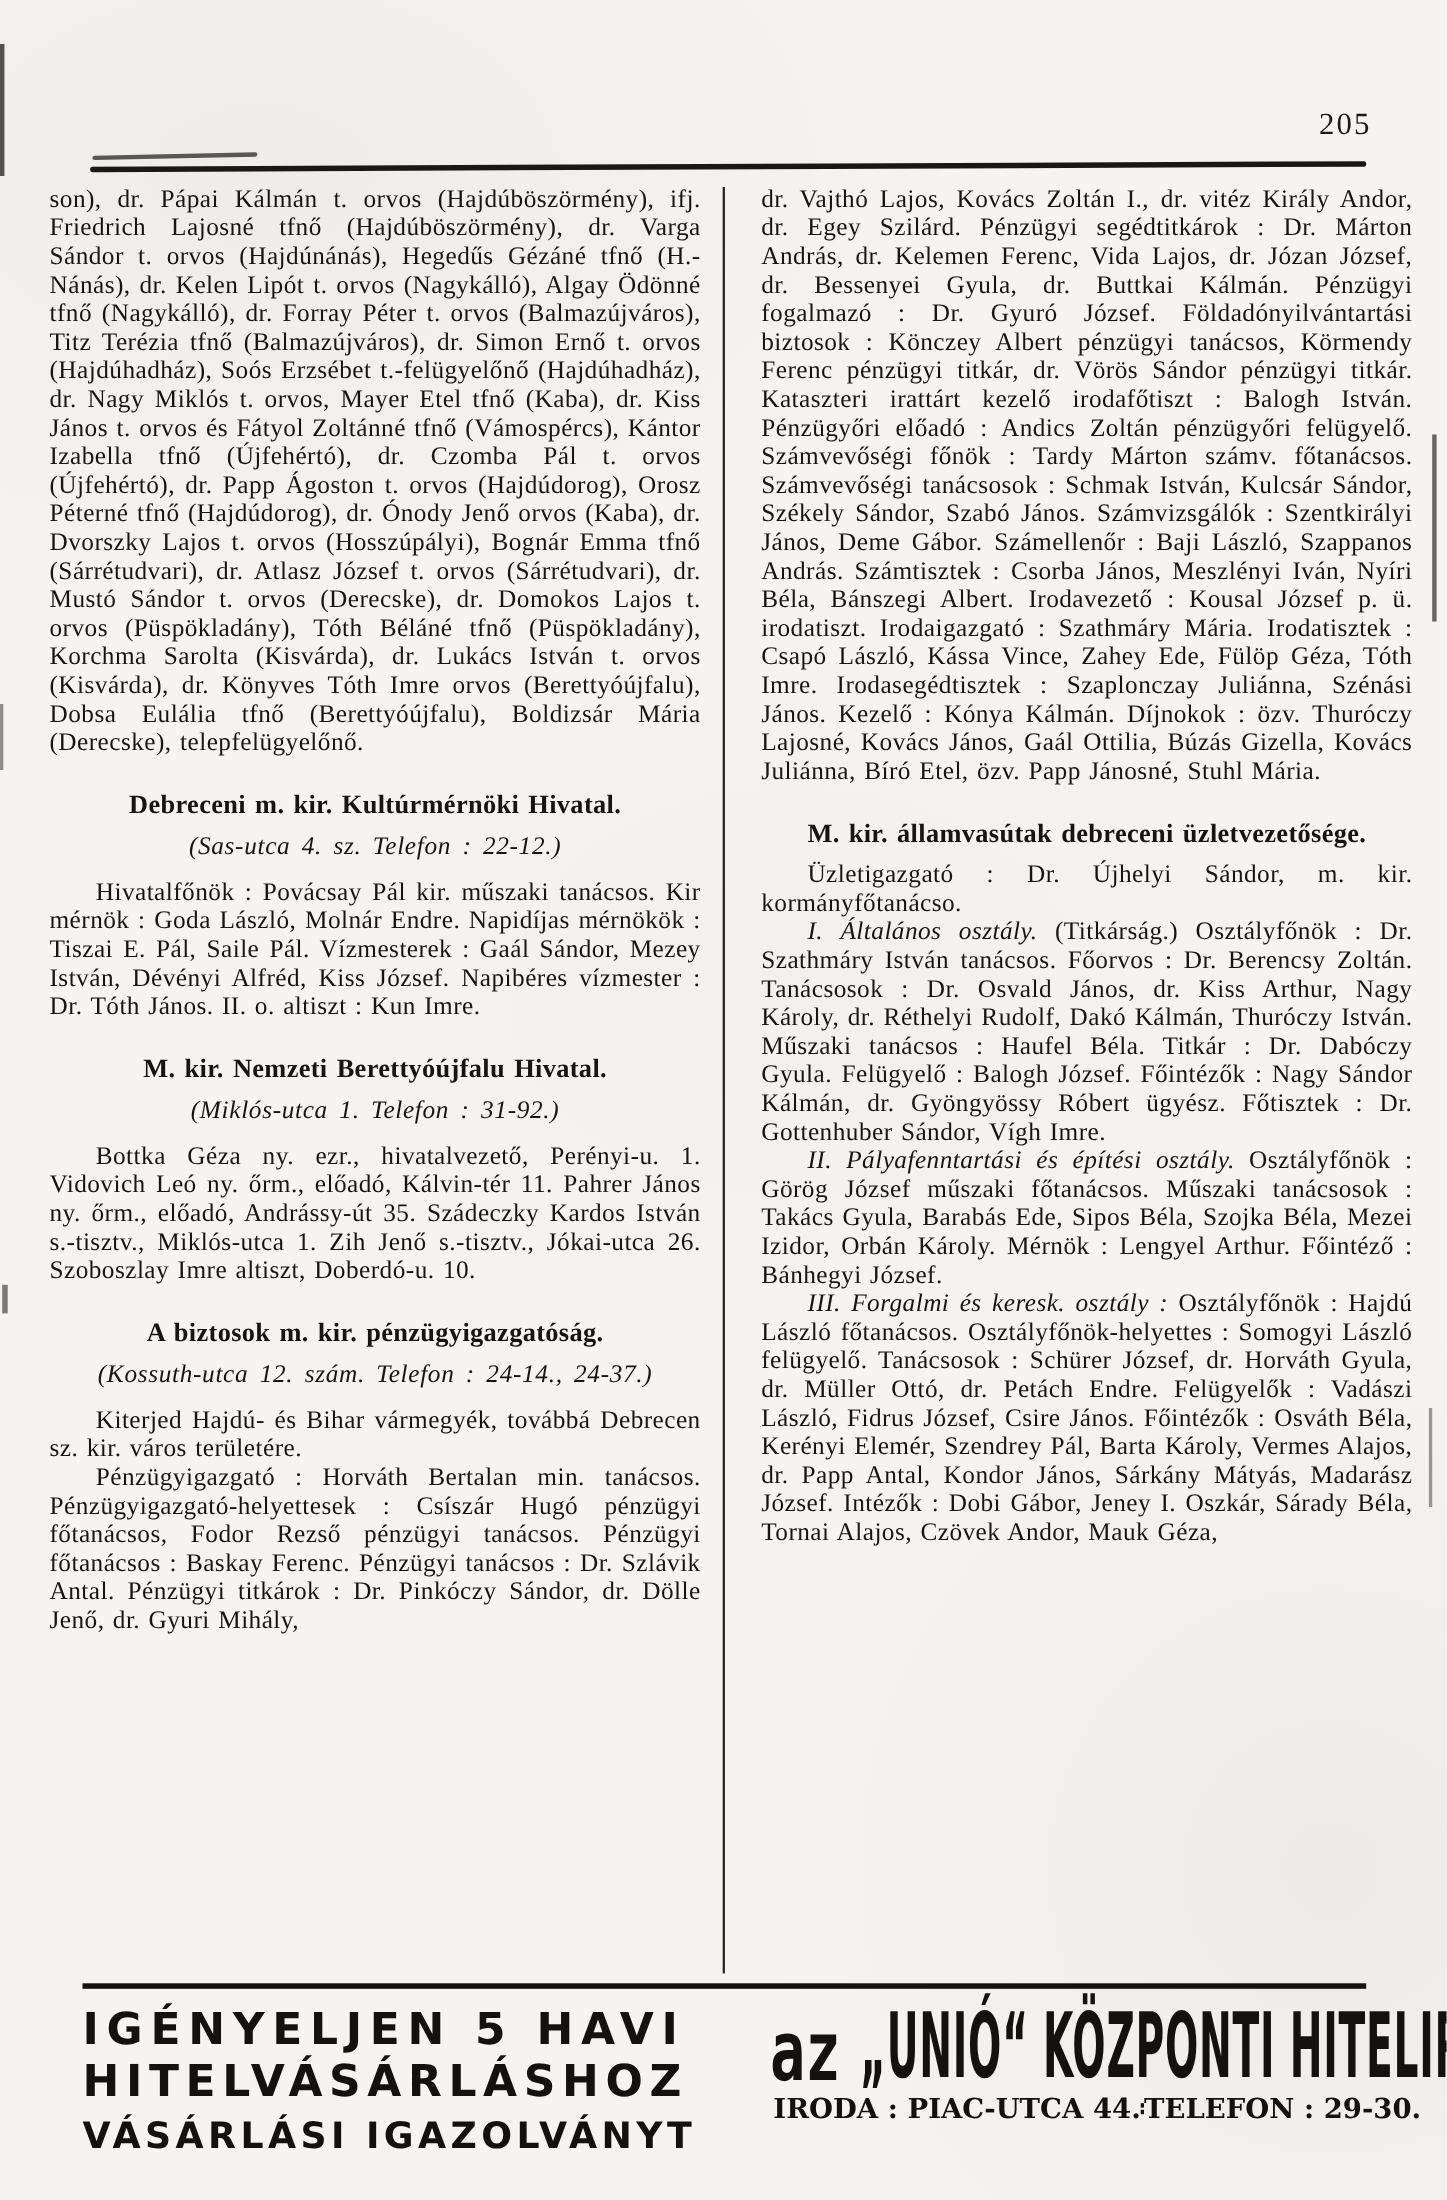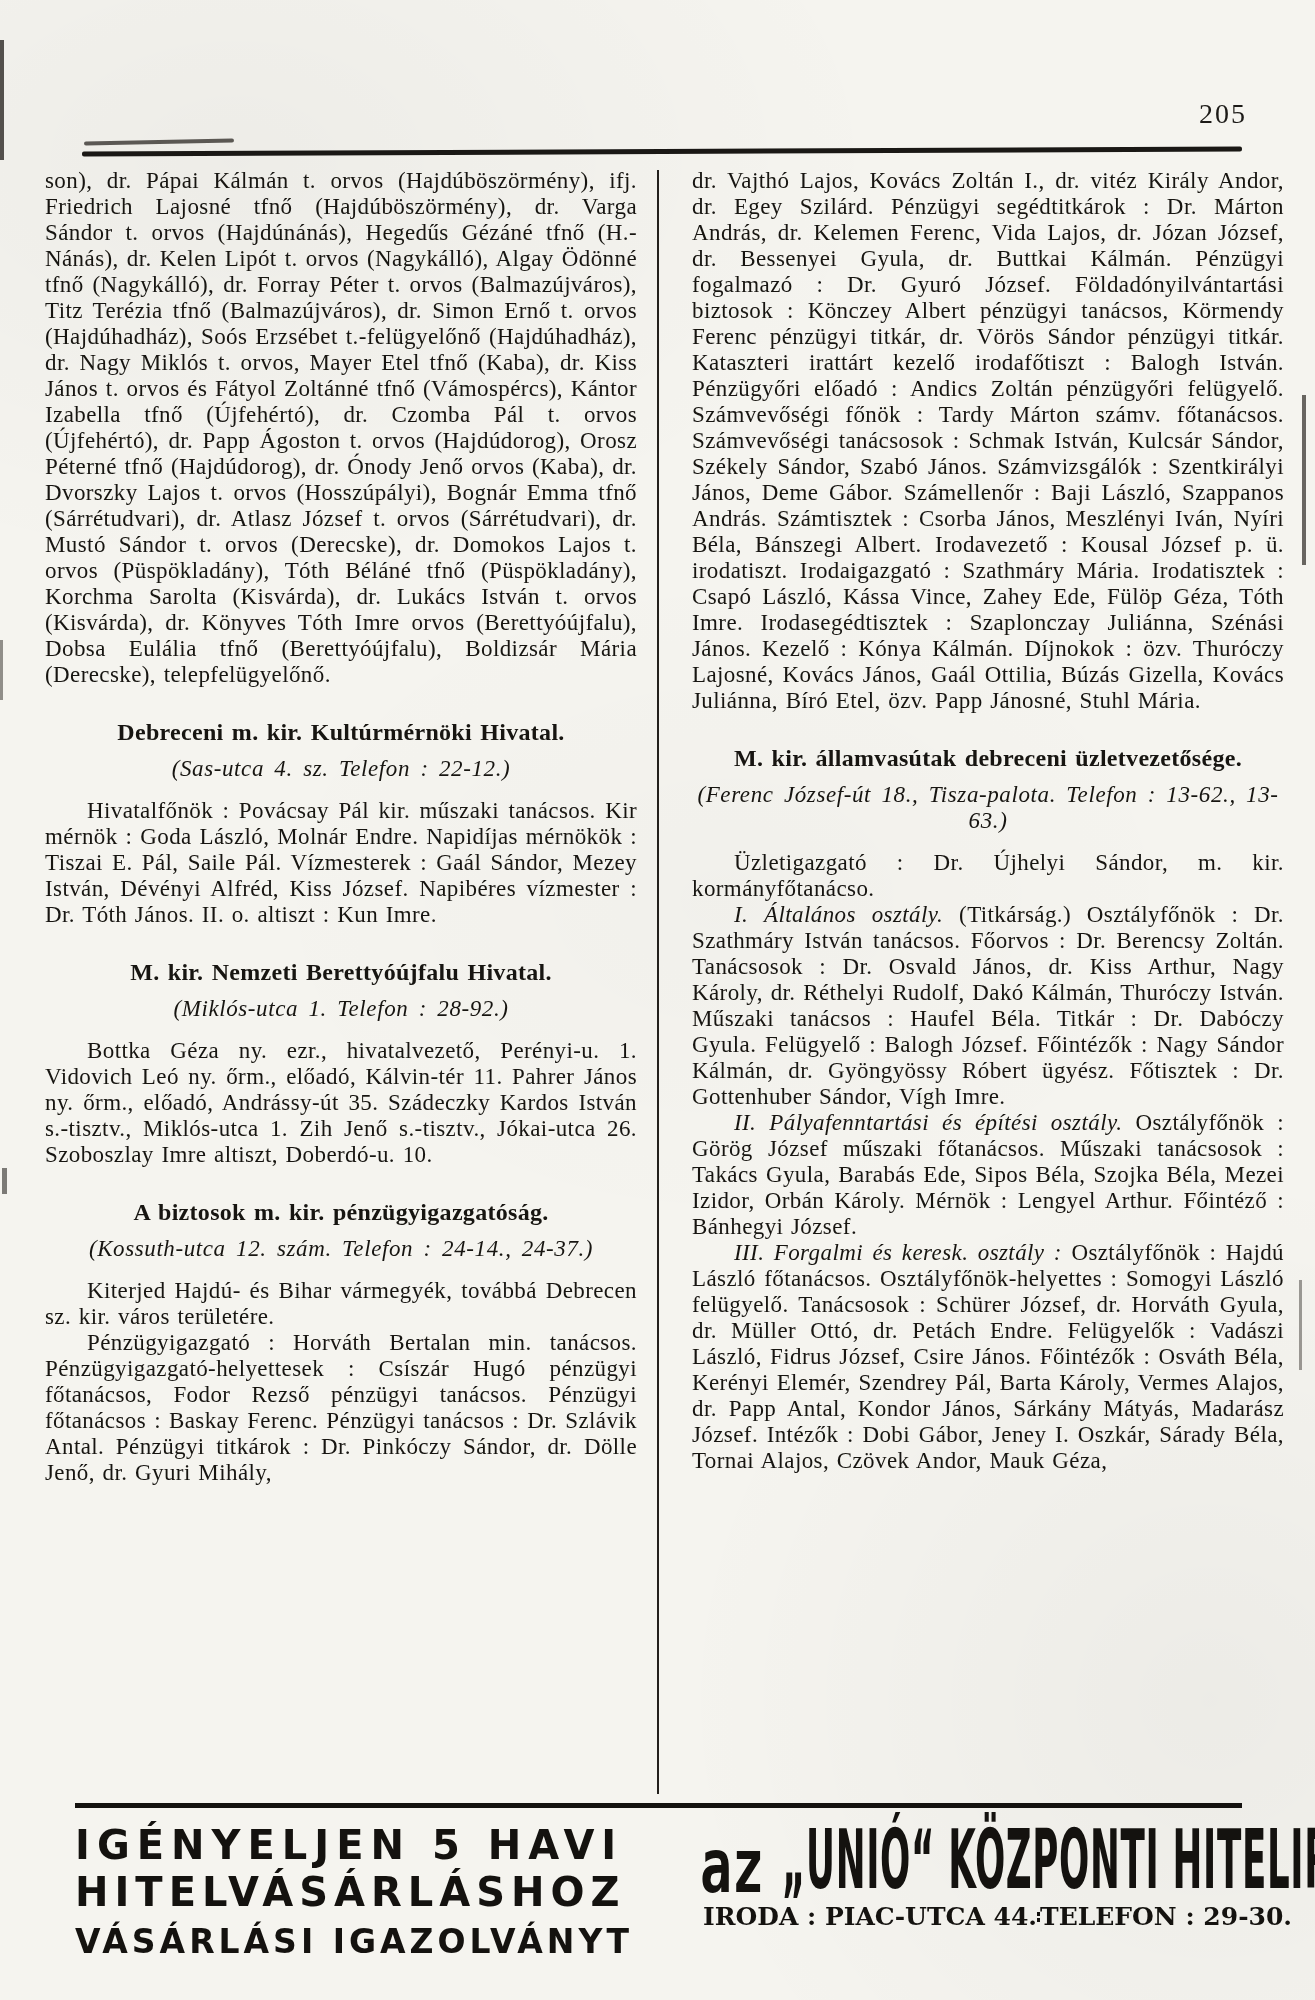--- a/index.html
+++ b/index.html
@@ -99,36 +99,35 @@
   <div class="body-area">
 
     <div class="col col-left">
       <p class="cont">son), dr. Pápai Kálmán t. orvos (Hajdúböszörmény), ifj. Friedrich Lajosné tfnő (Hajdúböszörmény), dr. Varga Sándor t. orvos (Hajdúnánás), Hegedűs Gézáné tfnő (H.-Nánás), dr. Kelen Lipót t. orvos (Nagykálló), Algay Ödönné tfnő (Nagykálló), dr. Forray Péter t. orvos (Balmazújváros), Titz Terézia tfnő (Balmazújváros), dr. Simon Ernő t. orvos (Hajdúhadház), Soós Erzsébet t.-felügyelőnő (Hajdúhadház), dr. Nagy Miklós t. orvos, Mayer Etel tfnő (Kaba), dr. Kiss János t. orvos és Fátyol Zoltánné tfnő (Vámospércs), Kántor Izabella tfnő (Újfehértó), dr. Czomba Pál t. orvos (Újfehértó), dr. Papp Ágoston t. orvos (Hajdúdorog), Orosz Péterné tfnő (Hajdúdorog), dr. Ónody Jenő orvos (Kaba), dr. Dvorszky Lajos t. orvos (Hosszúpályi), Bognár Emma tfnő (Sárrétudvari), dr. Atlasz József t. orvos (Sárrétudvari), dr. Mustó Sándor t. orvos (Derecske), dr. Domokos Lajos t. orvos (Püspökladány), Tóth Béláné tfnő (Püspökladány), Korchma Sarolta (Kisvárda), dr. Lukács István t. orvos (Kisvárda), dr. Könyves Tóth Imre orvos (Berettyóújfalu), Dobsa Eulália tfnő (Berettyóújfalu), Boldizsár Mária (Derecske), telepfelügyelőnő.</p>
 
       <h2>Debreceni m. kir. Kultúrmérnöki Hivatal.</h2>
       <p class="addr">(Sas-utca 4. sz. Telefon : 22-12.)</p>
       <p class="ind">Hivatalfőnök : Povácsay Pál kir. műszaki tanácsos. Kir mérnök : Goda László, Molnár Endre. Napidíjas mérnökök : Tiszai E. Pál, Saile Pál. Vízmesterek : Gaál Sándor, Mezey István, Dévényi Alfréd, Kiss József. Napibéres vízmester : Dr. Tóth János. II. o. altiszt : Kun Imre.</p>
 
       <h2>M. kir. Nemzeti Berettyóújfalu Hivatal.</h2>
-      <p class="addr">(Miklós-utca 1. Telefon : 28-92.)</p>
+      <p class="addr">(Miklós-utca 1. Telefon : 31-92.)</p>
       <p class="ind">Bottka Géza ny. ezr., hivatalvezető, Perényi-u. 1. Vidovich Leó ny. őrm., előadó, Kálvin-tér 11. Pahrer János ny. őrm., előadó, Andrássy-út 35. Szádeczky Kardos István s.-tisztv., Miklós-utca 1. Zih Jenő s.-tisztv., Jókai-utca 26. Szoboszlay Imre altiszt, Doberdó-u. 10.</p>
 
       <h2>A biztosok m. kir. pénzügyigazgatóság.</h2>
       <p class="addr">(Kossuth-utca 12. szám. Telefon : 24-14., 24-37.)</p>
       <p class="ind">Kiterjed Hajdú- és Bihar vármegyék, továbbá Debrecen sz. kir. város területére.</p>
       <p class="ind">Pénzügyigazgató : Horváth Bertalan min. tanácsos. Pénzügyigazgató-helyettesek : Csíszár Hugó pénzügyi főtanácsos, Fodor Rezső pénzügyi tanácsos. Pénzügyi főtanácsos : Baskay Ferenc. Pénzügyi tanácsos : Dr. Szlávik Antal. Pénzügyi titkárok : Dr. Pinkóczy Sándor, dr. Dölle Jenő, dr. Gyuri Mihály,</p>
     </div>
 
     <div class="divider"></div>
 
     <div class="col col-right">
       <p class="cont">dr. Vajthó Lajos, Kovács Zoltán I., dr. vitéz Király Andor, dr. Egey Szilárd. Pénzügyi segédtitkárok : Dr. Márton András, dr. Kelemen Ferenc, Vida Lajos, dr. Józan József, dr. Bessenyei Gyula, dr. Buttkai Kálmán. Pénzügyi fogalmazó : Dr. Gyuró József. Földadónyilvántartási biztosok : Könczey Albert pénzügyi tanácsos, Körmendy Ferenc pénzügyi titkár, dr. Vörös Sándor pénzügyi titkár. Kataszteri irattárt kezelő irodafőtiszt : Balogh István. Pénzügyőri előadó : Andics Zoltán pénzügyőri felügyelő. Számvevőségi főnök : Tardy Márton számv. főtanácsos. Számvevőségi tanácsosok : Schmak István, Kulcsár Sándor, Székely Sándor, Szabó János. Számvizsgálók : Szentkirályi János, Deme Gábor. Számellenőr : Baji László, Szappanos András. Számtisztek : Csorba János, Meszlényi Iván, Nyíri Béla, Bánszegi Albert. Irodavezető : Kousal József p. ü. irodatiszt. Irodaigazgató : Szathmáry Mária. Irodatisztek : Csapó László, Kássa Vince, Zahey Ede, Fülöp Géza, Tóth Imre. Irodasegédtisztek : Szaplonczay Juliánna, Szénási János. Kezelő : Kónya Kálmán. Díjnokok : özv. Thuróczy Lajosné, Kovács János, Gaál Ottilia, Búzás Gizella, Kovács Juliánna, Bíró Etel, özv. Papp Jánosné, Stuhl Mária.</p>
 
       <h2>M. kir. államvasútak debreceni üzletvezetősége.</h2>
-      <p class="addr">(Ferenc József-út 18., Tisza-palota. Telefon : 13-62., 13-63.)</p>
       <p class="ind">Üzletigazgató : Dr. Újhelyi Sándor, m. kir. kormányfőtanácso.</p>
 
       <p class="ind"><i>I. Általános osztály.</i><span> (Titkárság.) Osztályfőnök : Dr. Szathmáry István tanácsos. Főorvos : Dr. Berencsy Zoltán. Tanácsosok : Dr. Osvald János, dr. Kiss Arthur, Nagy Károly, dr. Réthelyi Rudolf, Dakó Kálmán, Thuróczy István. Műszaki tanácsos : Haufel Béla. Titkár : Dr. Dabóczy Gyula. Felügyelő : Balogh József. Főintézők : Nagy Sándor Kálmán, dr. Gyöngyössy Róbert ügyész. Főtisztek : Dr. Gottenhuber Sándor, Vígh Imre.</span></p>
       <p class="ind"><i>II. Pályafenntartási és építési osztály.</i><span> Osztályfőnök : Görög József műszaki főtanácsos. Műszaki tanácsosok : Takács Gyula, Barabás Ede, Sipos Béla, Szojka Béla, Mezei Izidor, Orbán Károly. Mérnök : Lengyel Arthur. Főintéző : Bánhegyi József.</span></p>
       <p class="ind"><i>III. Forgalmi és keresk. osztály :</i><span> Osztályfőnök : Hajdú László főtanácsos. Osztályfőnök-helyettes : Somogyi László felügyelő. Tanácsosok : Schürer József, dr. Horváth Gyula, dr. Müller Ottó, dr. Petách Endre. Felügyelők : Vadászi László, Fidrus József, Csire János. Főintézők : Osváth Béla, Kerényi Elemér, Szendrey Pál, Barta Károly, Vermes Alajos, dr. Papp Antal, Kondor János, Sárkány Mátyás, Madarász József. Intézők : Dobi Gábor, Jeney I. Oszkár, Sárady Béla, Tornai Alajos, Czövek Andor, Mauk Géza,</span></p>
     </div>
 
   </div>
 
   <div class="ad-rule"></div>

